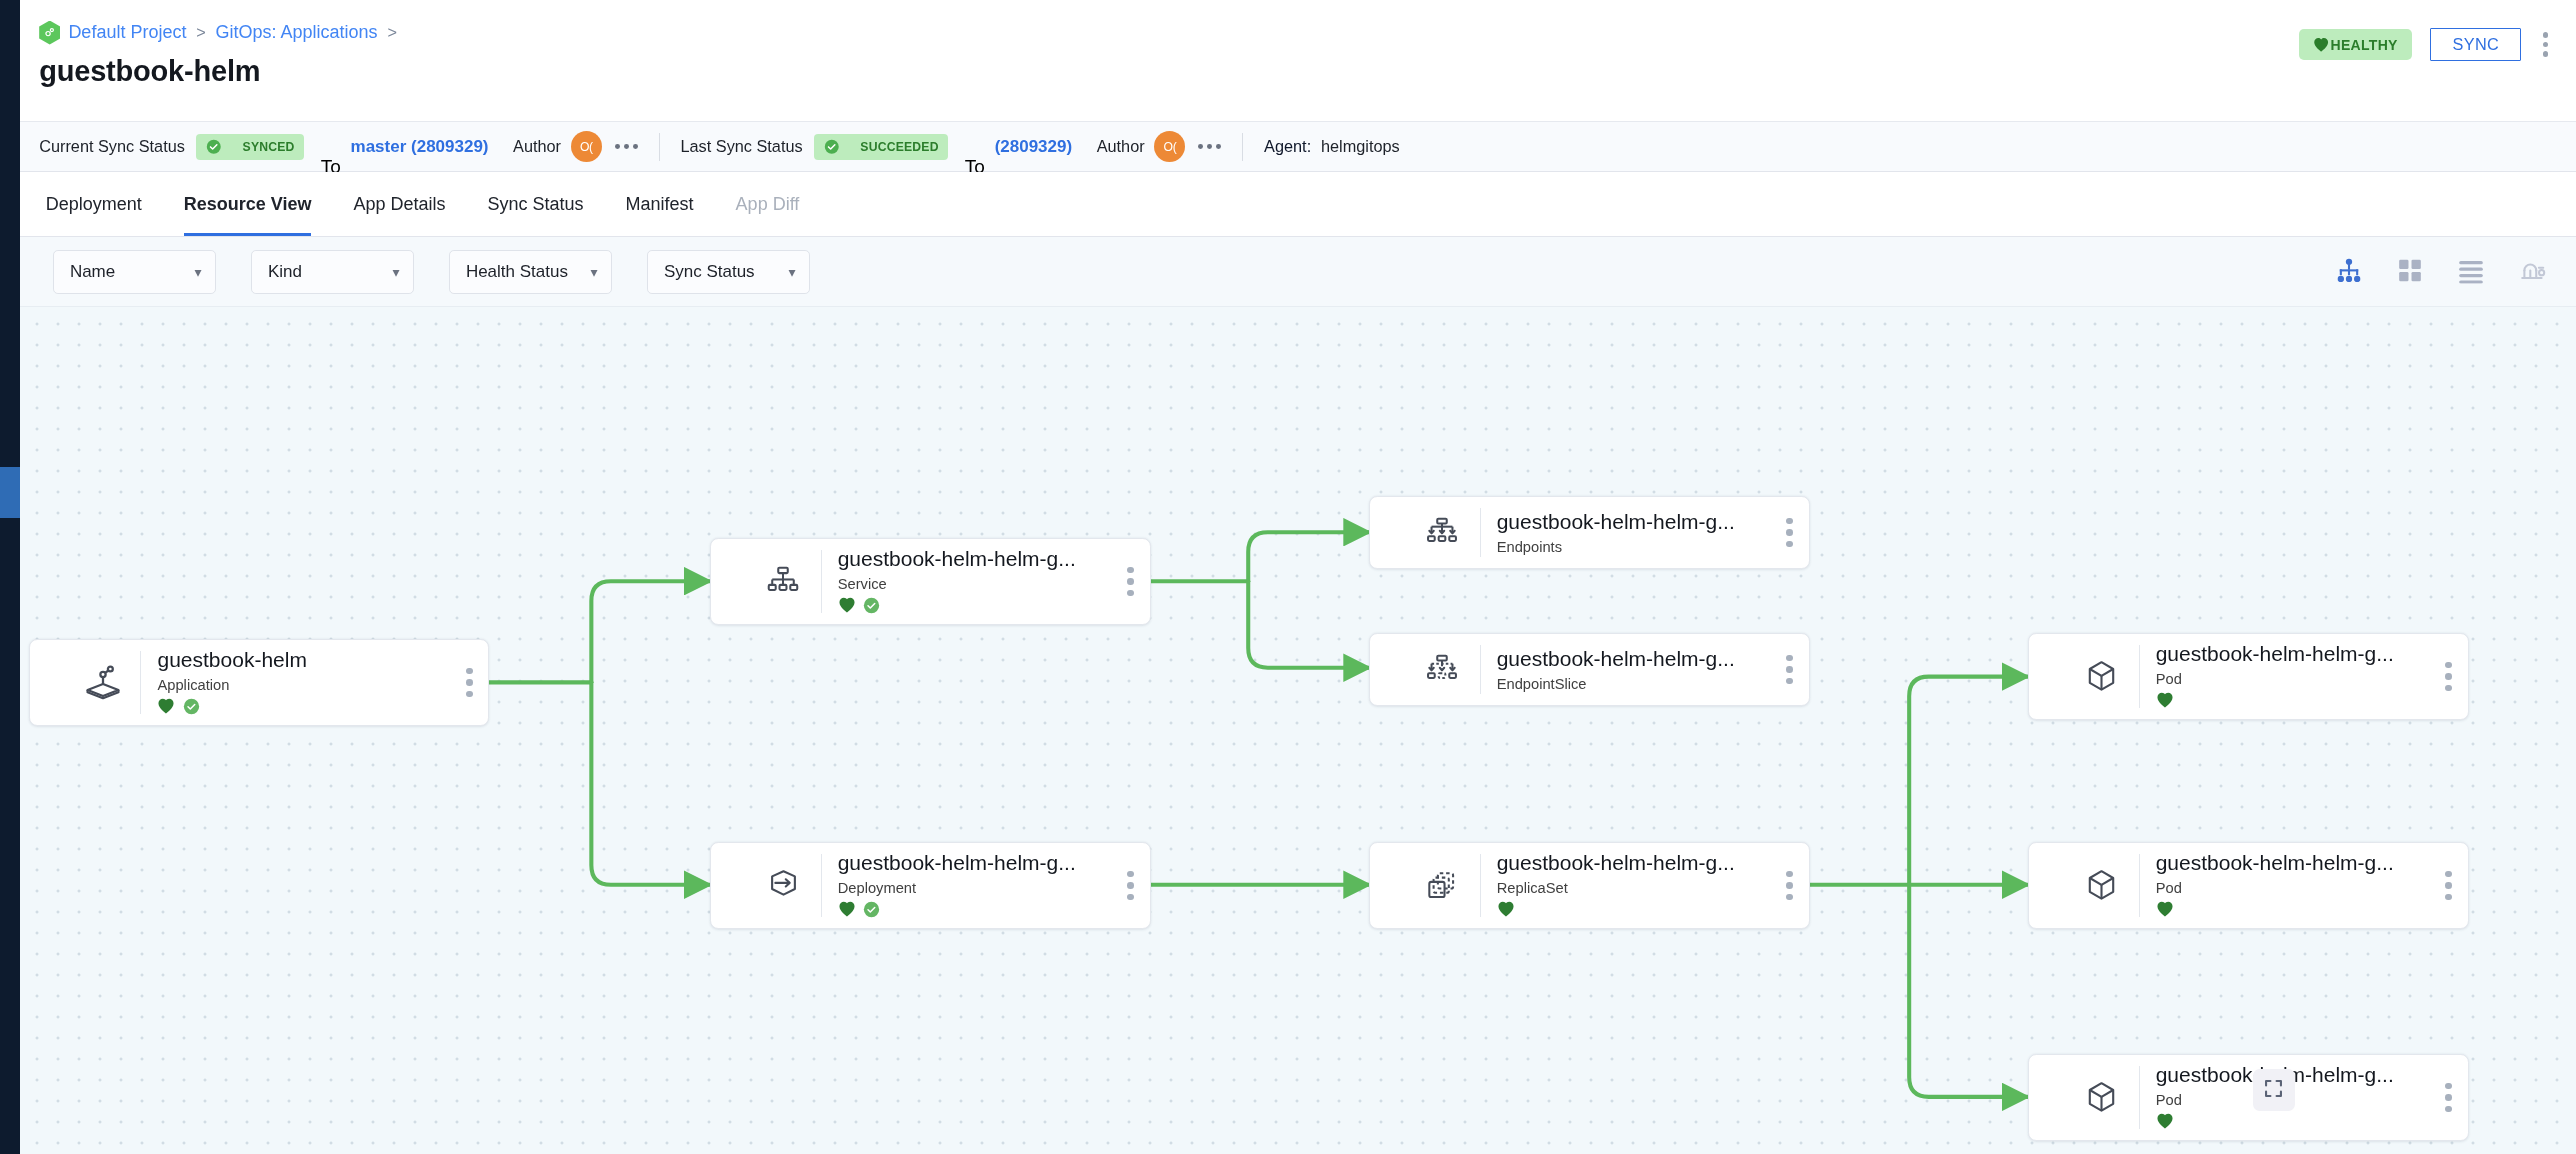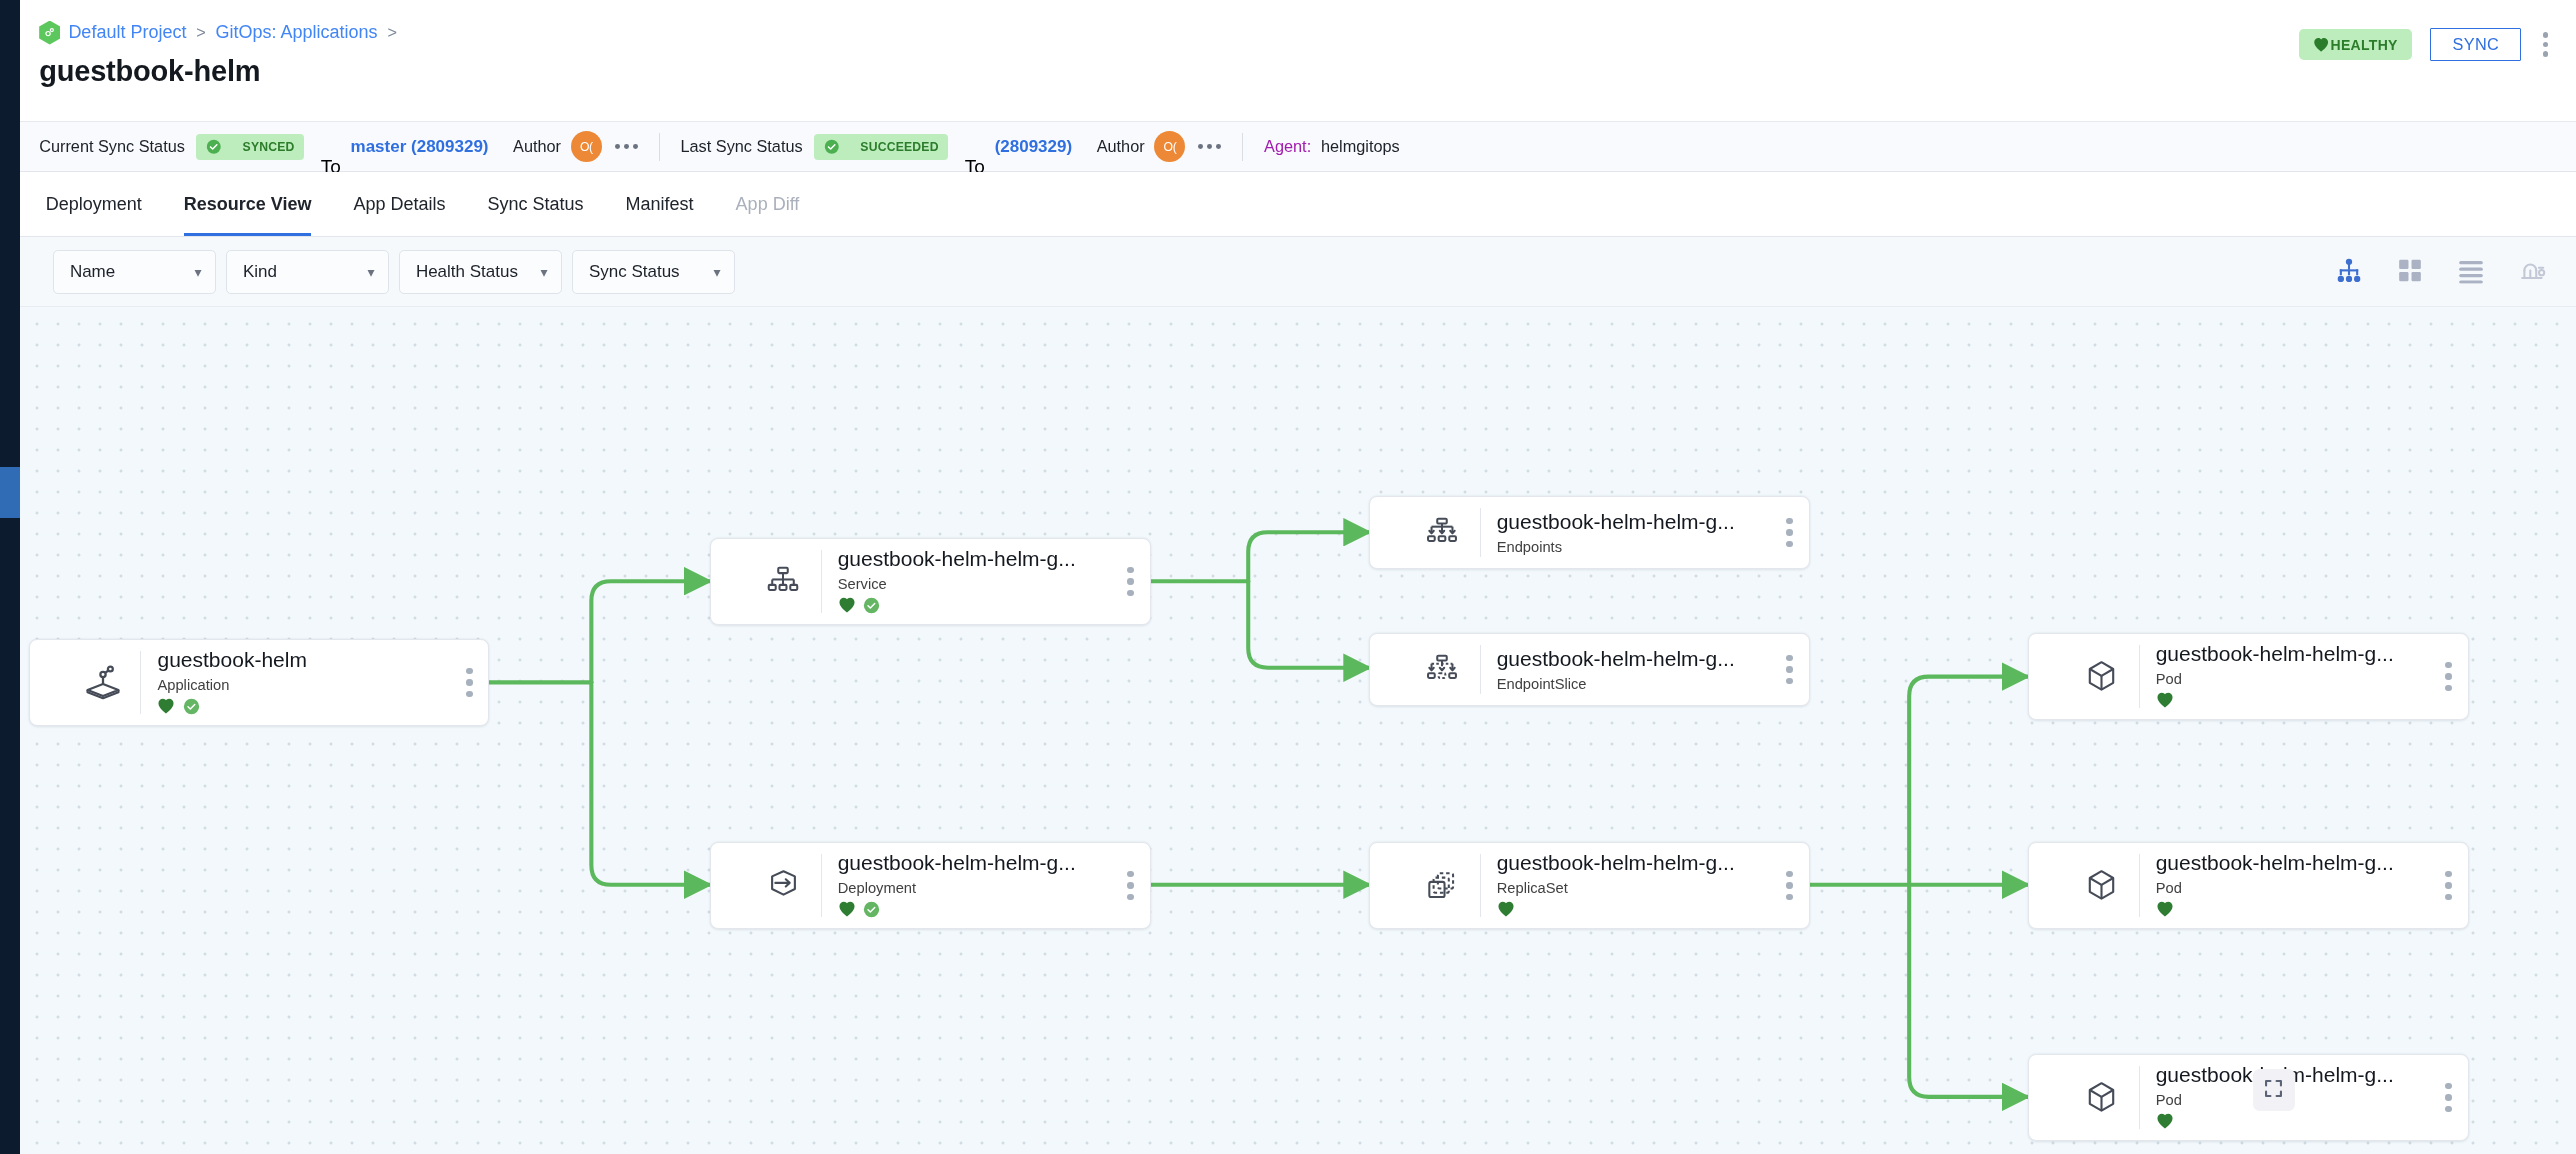--- a/index.html
+++ b/index.html
@@ -95,21 +95,21 @@
   .author-word { margin-left: 24.5px; color: #1d2129; font-size: 16.3px; }
   .avatar {
     margin-left: 9.8px; width: 31px; height: 31px; border-radius: 50%;
     background: #ed8936; color: #fff; font-size: 12.2px;
     display: flex; align-items: center; justify-content: center; overflow: hidden;
     letter-spacing: -0.4px;
   }
   .dots-h { margin-left: 13px; display: flex; gap: 4.1px; cursor: pointer; }
   .dots-h i { width: 4.9px; height: 4.9px; border-radius: 50%; background: #6b7280; display: block; }
   .vline { width: 0.8px; height: 28px; background: #d9dde4; margin: 0 21px; flex: 0 0 0.8px; }
-  .agent-lbl { color: #a21caf; font-size: 16.3px; }
+  .agent-lbl { color: #0f172a; font-size: 16.3px; }
   .agent-val { color: #1d2129; font-size: 16.3px; margin-left: 9.8px; }
 
   
   .tabs {
     height: 65px; flex: 0 0 65px; background: #fff;
     display: flex; align-items: stretch; padding: 0 19.6px;
     border-bottom: 0.8px solid #e2e5ec; gap: 0;
   }
   .tab {
     display: flex; align-items: center; padding: 0 21px;
@@ -127,21 +127,21 @@
   
   .toolbar {
     height: 70px; flex: 0 0 70px;
     background: #f5f9fc;
     display: flex; align-items: center; padding: 0 33px 0 33px;
     position: relative;
     border-bottom: 0.8px solid #e7edf2;
   }
   .filter {
     height: 44px; min-width: 163px; border: 0.8px solid #dfe3ea; border-radius: 4.9px;
-    background: #fbfcfe; margin-right: 10px;
+    background: #fbfcfe; margin-right: 35px;
     display: flex; align-items: center; justify-content: space-between;
     padding: 0 13px 0 16.3px; cursor: pointer;
   }
   .filter .ftxt { font-size: 17px; color: #1d2129; white-space: nowrap; }
   .chev { margin-left: 21px; color: #6b7280; font-size: 14px; line-height: 1; }
   .view-icons {
     position: absolute; right: 29px; top: 50%; transform: translateY(-50%);
     display: flex; align-items: center; gap: 34px;
   }
   .vicon { cursor: pointer; display: block; }

